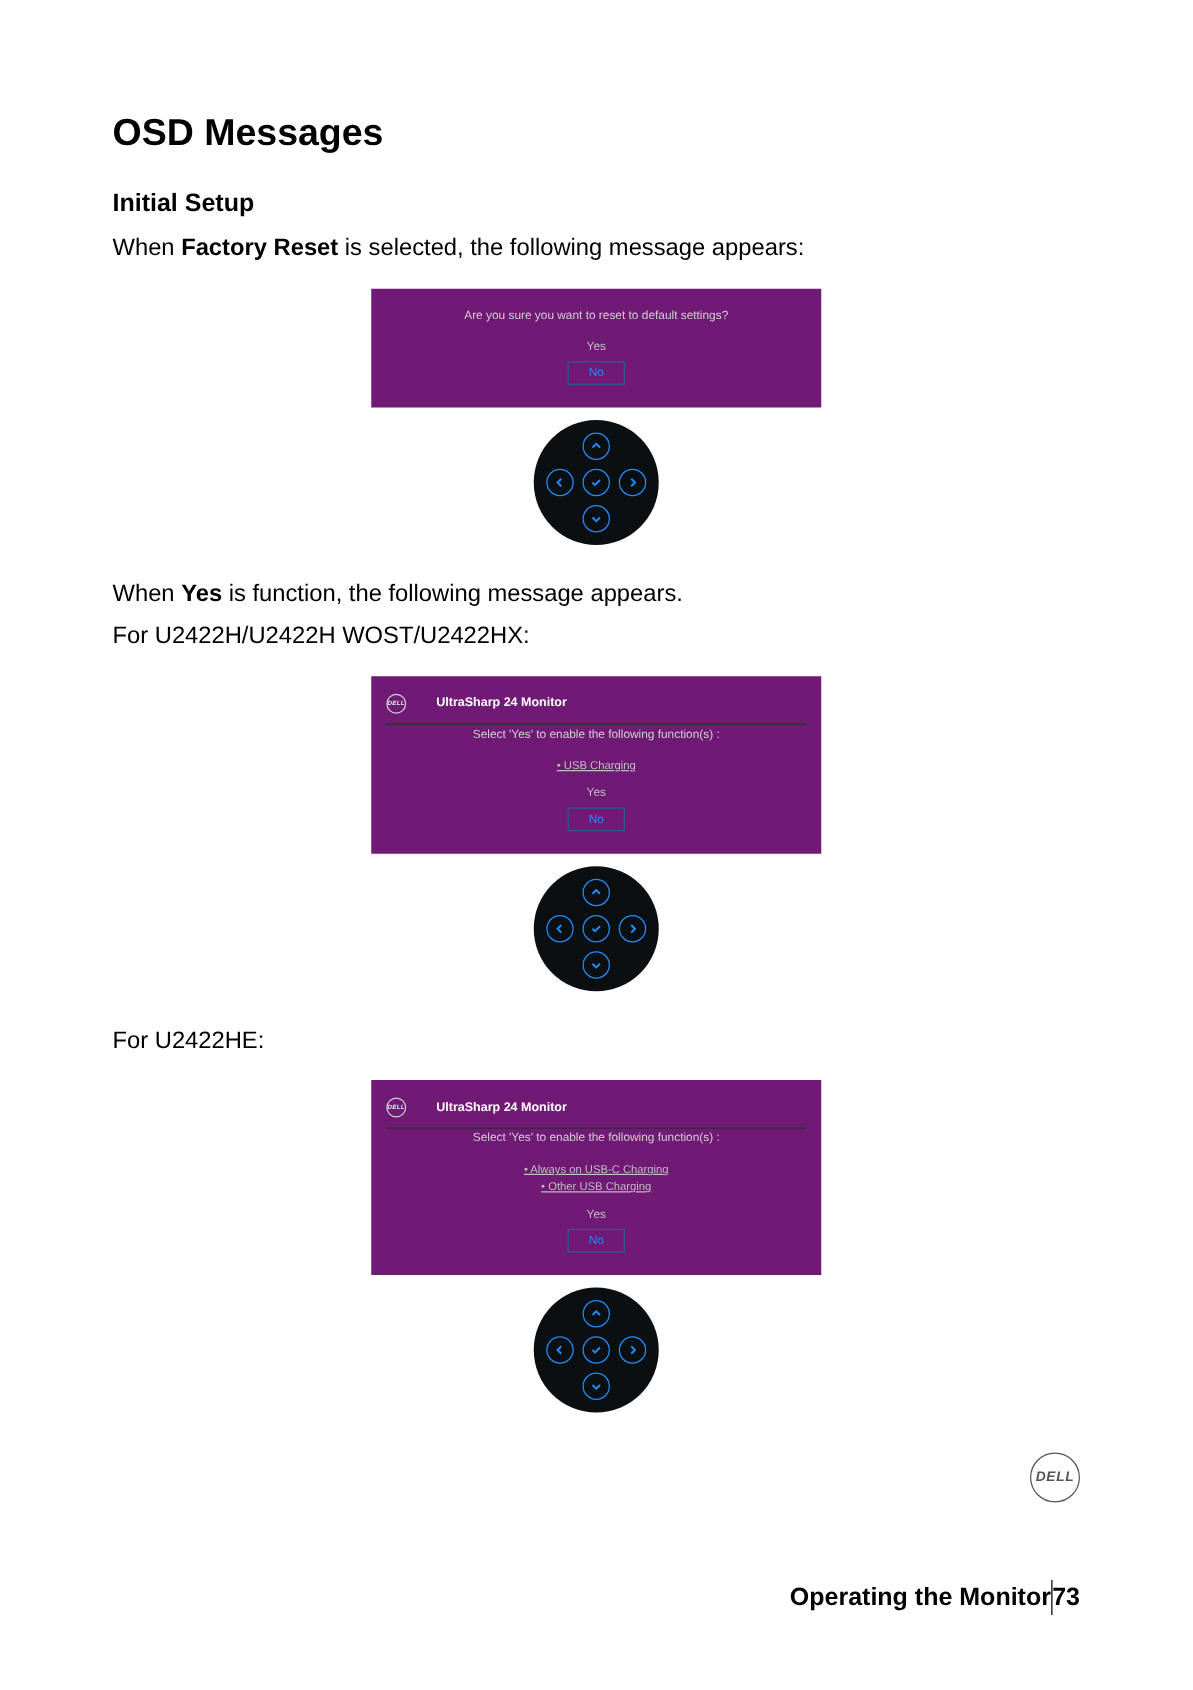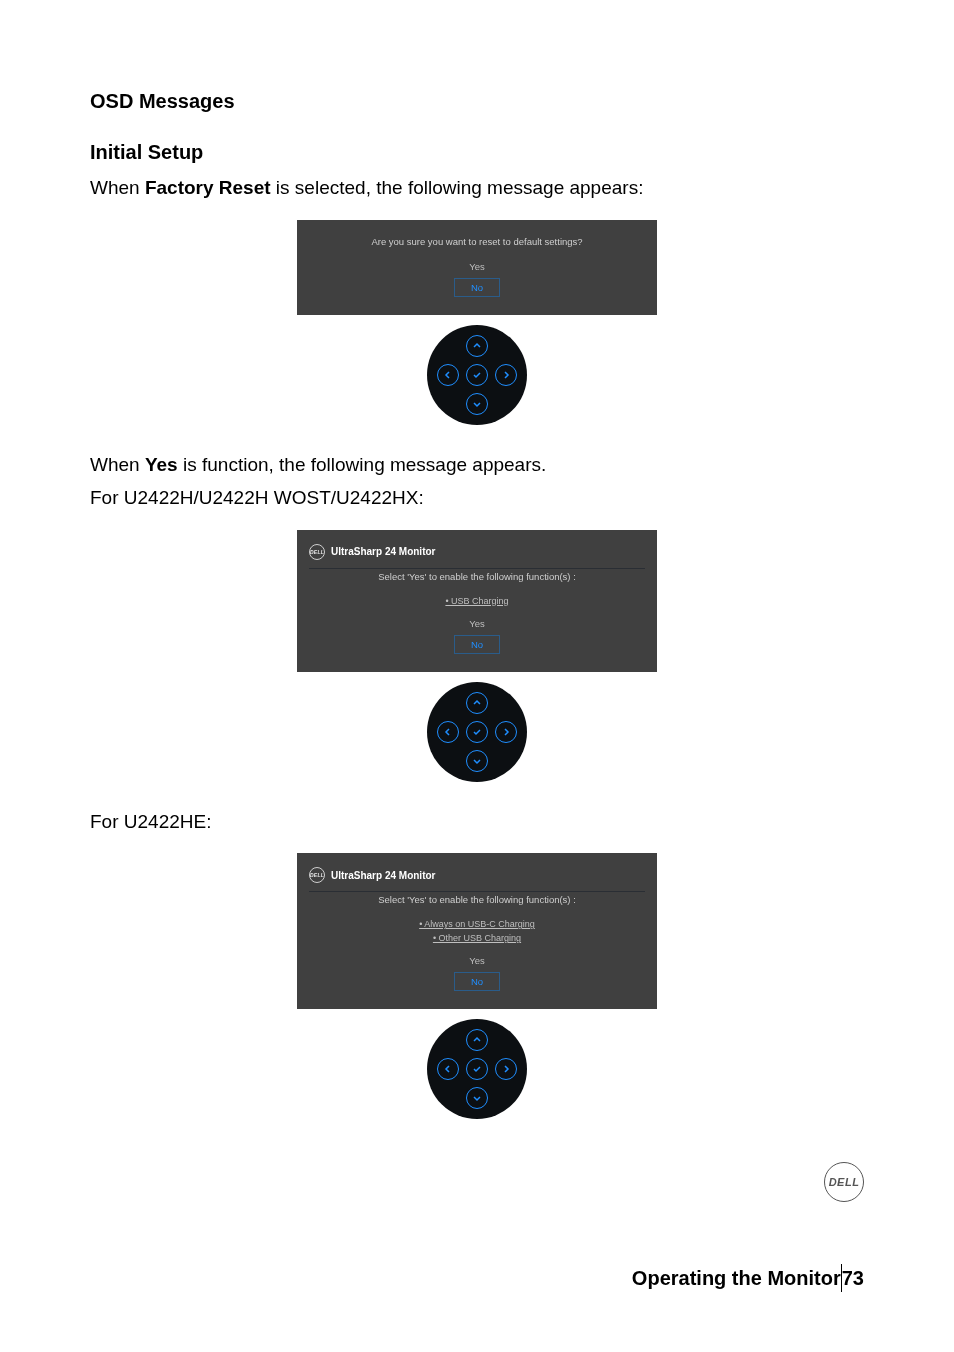--- a/index.html
+++ b/index.html
@@ -6,21 +6,21 @@
   body {
     width: 954px;
     height: 1352px;
     background: #fff;
     font-family: Arial, Helvetica, sans-serif;
     color: #000;
     position: relative;
     padding: 90px 90px 0 90px;
   }
   h1 {
-    font-size: 20px;
+    font-size: 30px;
     font-weight: 700;
     margin-bottom: 28px;
   }
   h2 {
     font-size: 20px;
     font-weight: 700;
     margin-bottom: 10px;
   }
   p.line {
     font-size: 19px;
@@ -29,21 +29,21 @@
     margin-bottom: 6px;
   }
   .bold { font-weight: 700; }
   .osd-wrap {
     display: flex;
     flex-direction: column;
     align-items: center;
     margin: 18px 0 26px 0;
   }
   .osd-panel {
-    background: #404040;
+    background: #701a75;
     width: 360px;
     padding: 14px 12px 18px 12px;
     color: #d7d7d7;
     font-size: 9px;
   }
   .osd-panel .qtext {
     text-align: center;
     font-size: 9.5px;
     margin: 2px 0 14px 0;
     color: #cfcfcf;
@@ -60,21 +60,21 @@
     margin: 6px auto 0 auto;
     text-align: center;
     font-size: 9.5px;
     color: #1f8eff;
     border: 1px solid #2a5c8a;
     padding: 3px 0;
   }
   .osd-panel .header {
     display: flex;
     align-items: center;
-    gap: 6px;
+    gap: 24px;
     padding-bottom: 8px;
     border-bottom: 1px solid #2a2e34;
     margin-bottom: 0;
   }
   .osd-panel .header-title {
     font-size: 10px;
     font-weight: 700;
     color: #fff;
   }
   .osd-panel .bullets {

